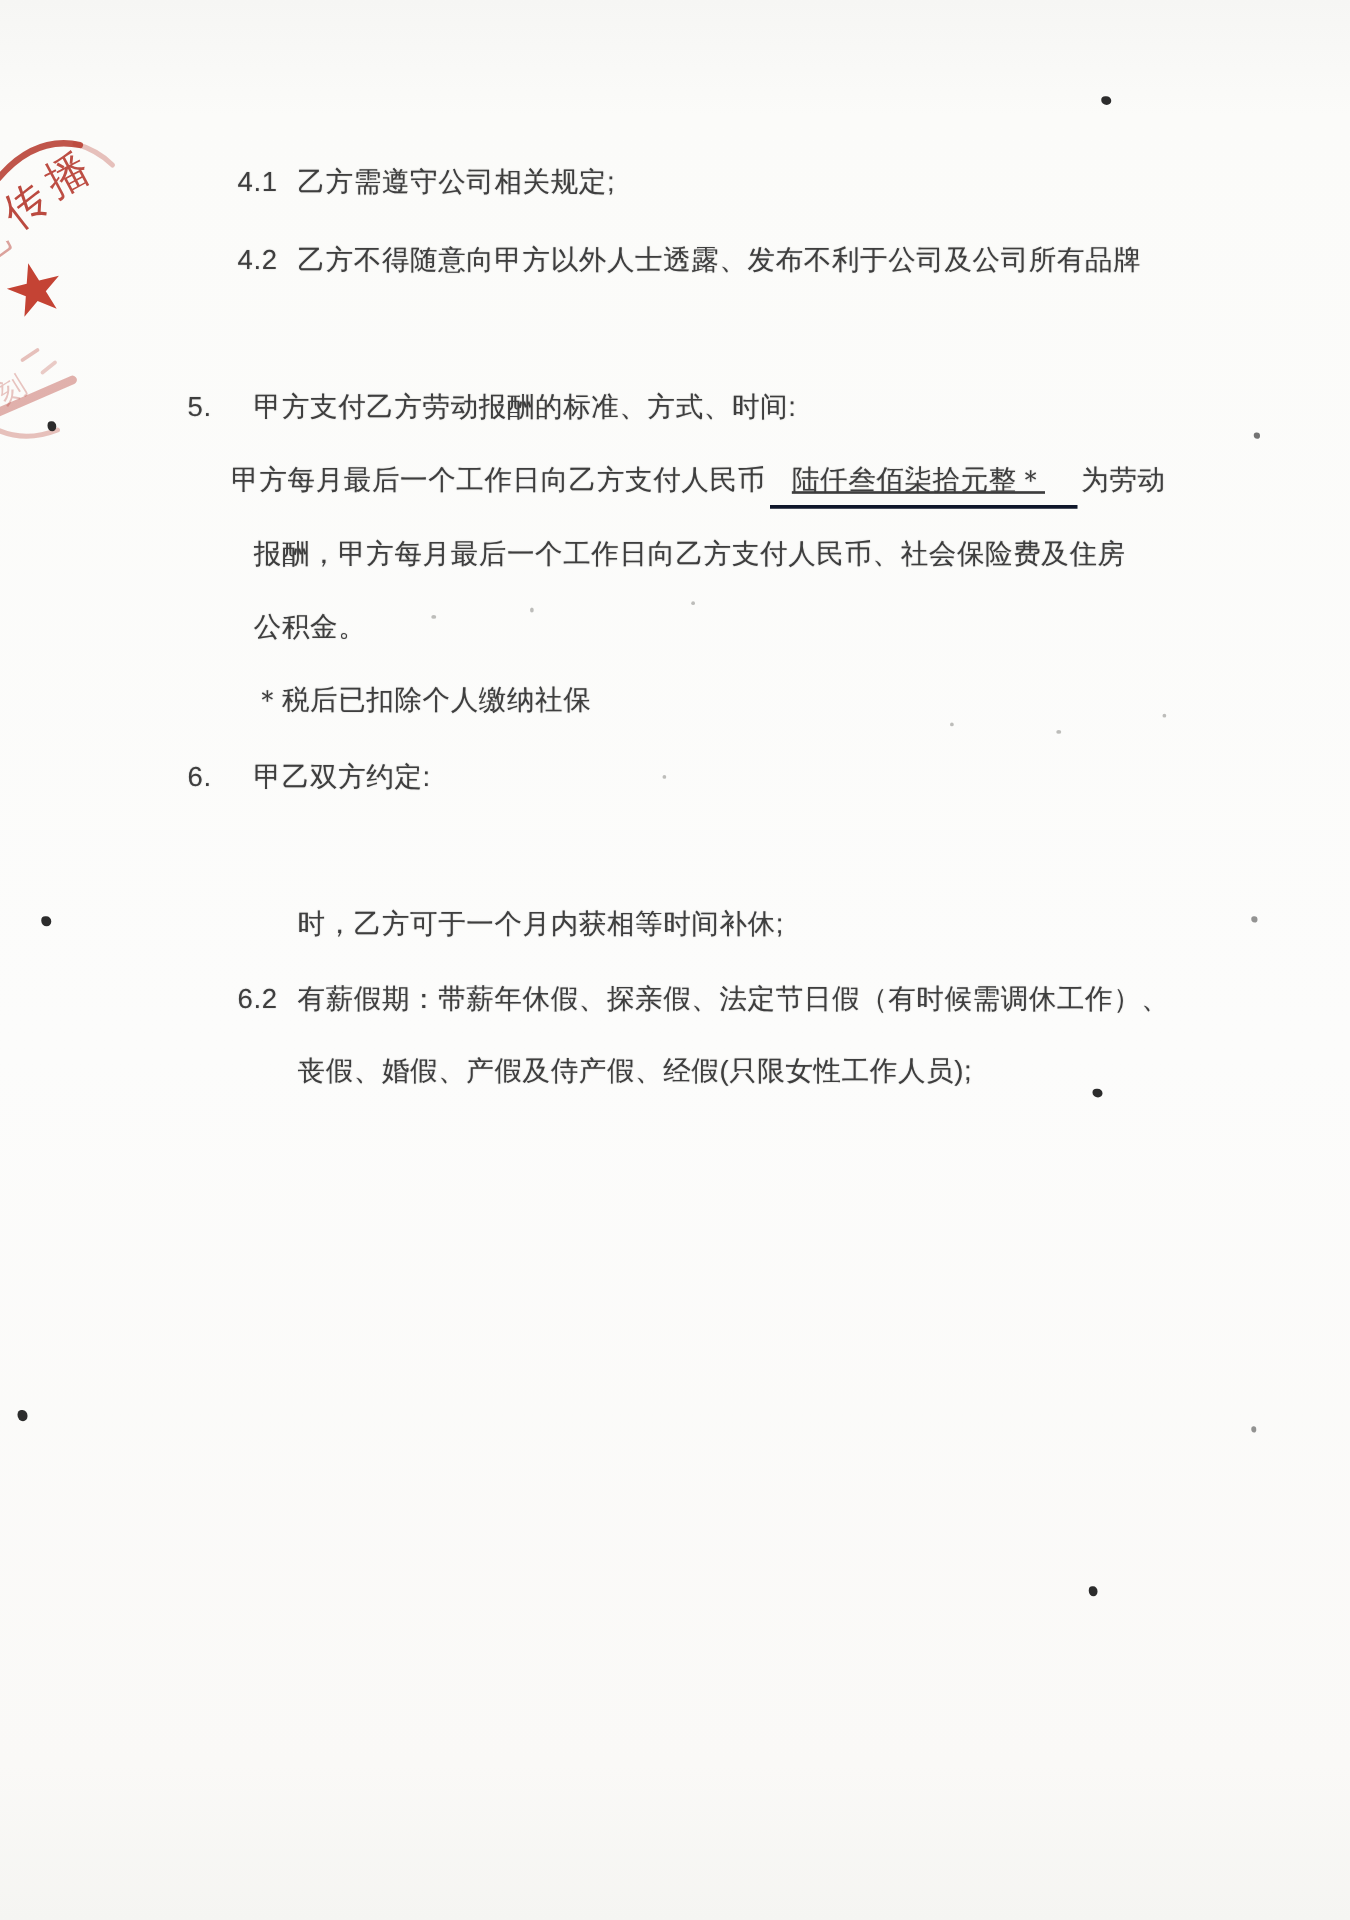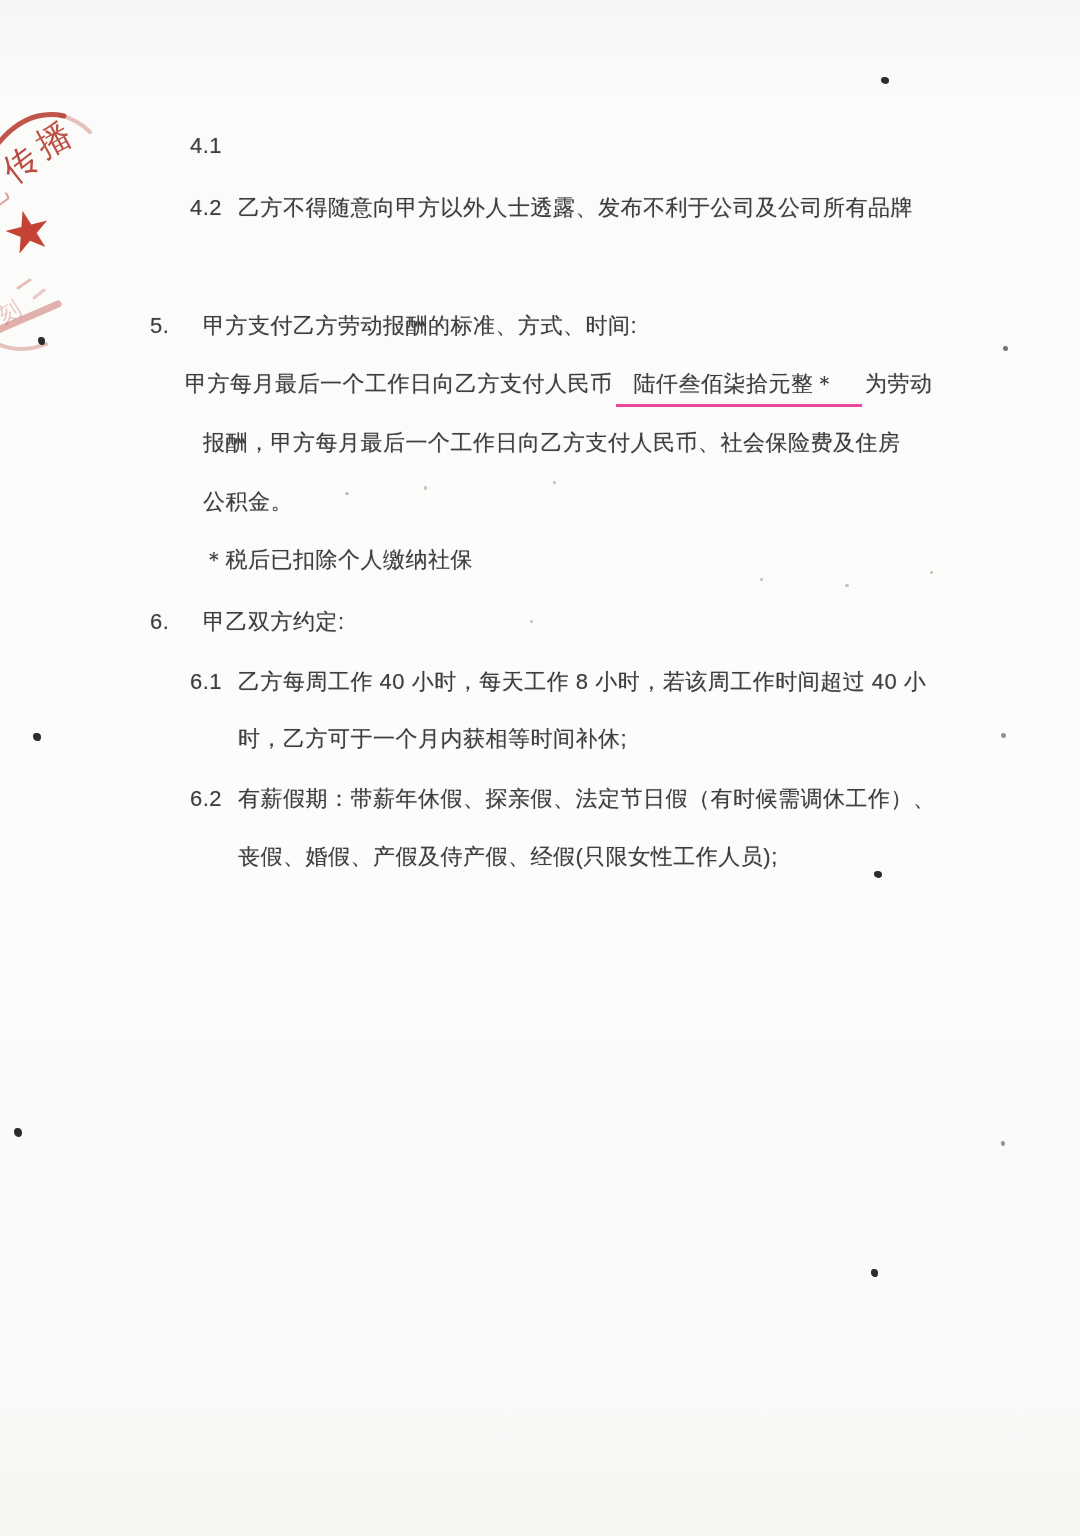--- a/index.html
+++ b/index.html
@@ -16,22 +16,22 @@
     font-size:22px;line-height:32px;color:#3e3e3e;letter-spacing:.5px;white-space:nowrap;
     text-shadow:0 0 1px rgba(62,62,62,.45);
   }
   .r1{top:130px}.r2{top:192px}.r3{top:252px}.r4{top:310px}.r5{top:368px}
   .r6{top:427px}.r7{top:486px}.r8{top:544px}.r9{top:606px}.r10{top:666px}
   .r11{top:723px}.r12{top:783px}.r13{top:841px}
   .seg{position:absolute;top:0;}
   .l150{left:150px}.l185{left:203px}.l190{left:190px}.l238{left:238px}
   .flow{position:absolute;left:185px;top:0;}
   .amount{
-    display:inline-block;border-bottom:3px solid #ec4899;
-    padding:0 26px 4px 18px;margin:0 3px;
+    display:inline-block;border-bottom:3px solid #0f172a;
+    padding:0 26px 4px 18px;margin:0 3px;text-decoration:underline;
   }
   
   .stamp{position:absolute;left:0;top:92px;width:140px;height:280px;pointer-events:none;}
   
   .speck{position:absolute;background:#2c2c2c;border-radius:40% 50% 45% 55%;filter:blur(.4px);}
   .sp1{left:881px;top:77px;width:8px;height:7px;}
   .sp2{left:1003px;top:346px;width:5px;height:5px;opacity:.65;}
   .sp3{left:38px;top:337px;width:7px;height:8px;}
   .sp4{left:33px;top:733px;width:8px;height:8px;}
   .sp5{left:1001px;top:733px;width:5px;height:5px;opacity:.5;}
@@ -64,20 +64,21 @@
     </g>
     <text transform="translate(14,92) rotate(-38)" font-size="34" fill="#b5372c" opacity="0.9" font-family="Liberation Sans, DejaVu Sans, sans-serif">传</text>
     <text transform="translate(44,66) rotate(-28)" font-size="34" fill="#b5372c" opacity="0.88" font-family="Liberation Sans, DejaVu Sans, sans-serif">播</text>
     <text transform="translate(-14,122) rotate(-36)" font-size="30" fill="#b5372c" opacity="0.45" font-family="Liberation Sans, DejaVu Sans, sans-serif">亿</text>
     <text transform="translate(8,164) rotate(-14)" font-size="56" fill="#c03424" opacity="0.92" font-family="DejaVu Sans, sans-serif">★</text>
     <text transform="translate(4,232) rotate(-32)" font-size="22" fill="#b5372c" opacity="0.28" font-family="Liberation Sans, DejaVu Sans, sans-serif">刻</text>
   </svg>
 
   <div class="row r1">
     <span class="seg l190">4.1</span>
+    <span class="seg l238">乙方需遵守公司相关规定;</span>
   </div>
 
   <div class="row r2">
     <span class="seg l190">4.2</span>
     <span class="seg l238">乙方不得随意向甲方以外人士透露、发布不利于公司及公司所有品牌</span>
   </div>
 
   <div class="row r4">
     <span class="seg l150">5.</span>
     <span class="seg l185">甲方支付乙方劳动报酬的标准、方式、时间:</span>
@@ -93,24 +94,20 @@
   <div class="row r7">
     <span class="seg l185">公积金。</span>
   </div>
   <div class="row r8">
     <span class="seg l185">＊税后已扣除个人缴纳社保</span>
   </div>
 
   <div class="row r9">
     <span class="seg l150">6.</span>
     <span class="seg l185">甲乙双方约定:</span>
-  </div>
-  <div class="row r10">
-    <span class="seg l190">6.1</span>
-    <span class="seg l238">乙方每周工作 40 小时，每天工作 8 小时，若该周工作时间超过 40 小</span>
   </div>
   <div class="row r11">
     <span class="seg l238">时，乙方可于一个月内获相等时间补休;</span>
   </div>
   <div class="row r12">
     <span class="seg l190">6.2</span>
     <span class="seg l238">有薪假期：带薪年休假、探亲假、法定节日假（有时候需调休工作）、</span>
   </div>
   <div class="row r13">
     <span class="seg l238">丧假、婚假、产假及侍产假、经假(只限女性工作人员);</span>

